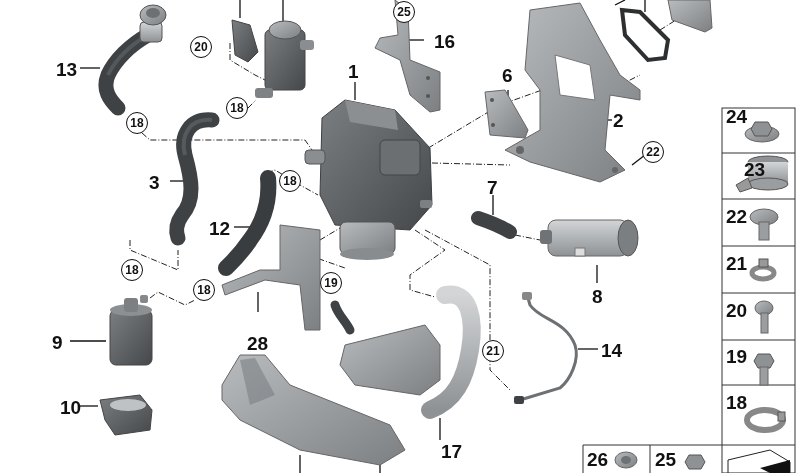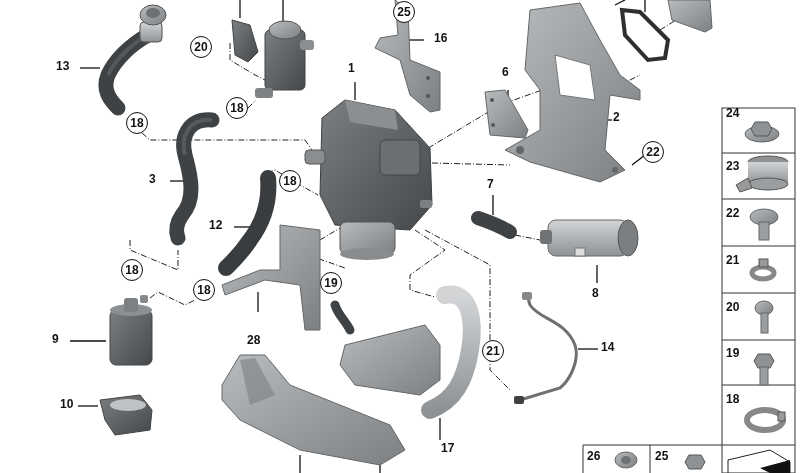--- a/index.html
+++ b/index.html
@@ -1,18 +1,18 @@
 <!DOCTYPE html>
 <html><head>
 <meta charset="utf-8">
 <style>
   html, body { margin:0; padding:0; background:#ffffff; }
   body { width:800px; height:473px; overflow:hidden; position:relative; font-family:"Liberation Sans", sans-serif; }
   #stage { position:absolute; left:0; top:0; width:800px; height:473px; }
-  .lbl { position:absolute; font-family:"Liberation Sans", sans-serif; font-weight:bold; font-size:12px; color:#111; line-height:1; white-space:nowrap; }
+  .lbl { position:absolute; font-family:"Liberation Sans", sans-serif; font-weight:bold; font-size:19px; color:#111; line-height:1; white-space:nowrap; }
   .circ { position:absolute; width:22px; height:22px; border:1.5px solid #111; border-radius:50%; background:#fff; box-sizing:border-box; font-family:"Liberation Sans", sans-serif; font-weight:bold; font-size:12px; color:#111; display:flex; align-items:center; justify-content:center; }
 </style>
 </head>
 <body>
 
 <div id="stage">
 <svg width="800" height="473" viewBox="0 0 800 473" xmlns="http://www.w3.org/2000/svg">
   <defs>
     <linearGradient id="gGray" x1="0" y1="0" x2="1" y2="1">
       <stop offset="0" stop-color="#b9bcbf"></stop>
@@ -248,21 +248,21 @@
 <span class="circ" style="left:226px; top:97px;">18</span>
 <span class="circ" style="left:279px; top:170px;">18</span>
 <span class="circ" style="left:121px; top:259px;">18</span>
 <span class="circ" style="left:193px; top:279px;">18</span>
 <span class="circ" style="left:642px; top:141px;">22</span>
 <span class="circ" style="left:320px; top:272px;">19</span>
 <span class="circ" style="left:482px; top:340px;">21</span>
 
 
 <span class="lbl" style="left:726px; top:107px;">24</span>
-<span class="lbl" style="left:726px; top:160px;">23</span>
+<span class="lbl" style="left:744px; top:160px;">23</span>
 <span class="lbl" style="left:726px; top:207px;">22</span>
 <span class="lbl" style="left:726px; top:254px;">21</span>
 <span class="lbl" style="left:726px; top:301px;">20</span>
 <span class="lbl" style="left:726px; top:347px;">19</span>
 <span class="lbl" style="left:726px; top:393px;">18</span>
 <span class="lbl" style="left:587px; top:450px;">26</span>
 <span class="lbl" style="left:655px; top:450px;">25</span>
 </div>
 
 </body></html>

